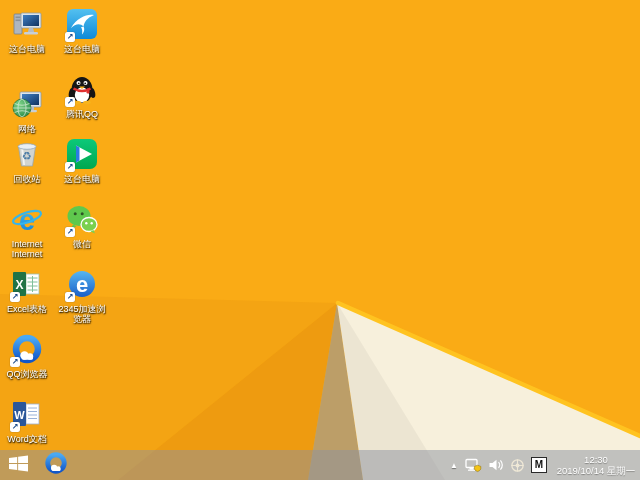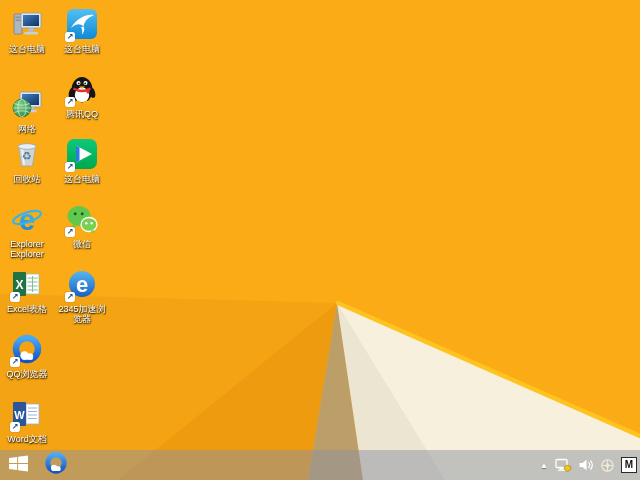--- a/index.html
+++ b/index.html
@@ -110,21 +110,21 @@
         <defs>
             <linearGradient id="ieg" x1="0" y1="0" x2="0" y2="1">
           <stop offset="0" stop-color="#4fc7f3"></stop>
               <stop offset="1" stop-color="#0e7fd6"></stop>
             </linearGradient>
           </defs>
         <text x="16" y="26.5" font-size="29" font-weight="bold" text-anchor="middle" font-family="Liberation Sans, sans-serif" fill="url(#ieg)">e</text>
         <ellipse cx="16" cy="14.5" rx="14.5" ry="5" fill="none" stroke="#35b5ec" stroke-width="2.2" transform="rotate(-18 16 14.5)"></ellipse>
       </svg>
     </div>
-    <div class="lbl">Explorer Explorer</div>
+    <div class="lbl">Internet Internet</div>
   </div>
 
   <div class="cell" style="left:0;top:268px">
     <div class="art">
       <svg width="32" height="32" viewBox="0 0 32 32">
         <rect x="15" y="6" width="13" height="20" fill="#ffffff" stroke="#9fbfa9" stroke-width="0.8"></rect>
         <g stroke="#7fbf9a" stroke-width="1">
             <line x1="16.5" y1="10" x2="26.5" y2="10"></line>
           <line x1="16.5" y1="14" x2="26.5" y2="14"></line>
             <line x1="16.5" y1="18" x2="26.5" y2="18"></line>
@@ -311,16 +311,20 @@
       <div class="trayic">
         <svg width="15" height="15" viewBox="0 0 16 16">
           <circle cx="8" cy="8" r="6" fill="none" stroke="#efe8d6" stroke-width="1.4"></circle>
           <path d="M8 1.5 V14.5 M1.5 8 H14.5" stroke="#efe8d6" stroke-width="1.2"></path>
           <circle cx="8" cy="8" r="2.1" fill="#efe8d6"></circle>
         </svg>
       </div>
       <div class="trayic">
         <div class="imebox">M</div>
       </div>
+      <div class="clock">
+        <div>12:30</div>
+        <div>2019/10/14 星期一</div>
+      </div>
     </div>
   </div>
 
 </div>
 
 </body></html>

